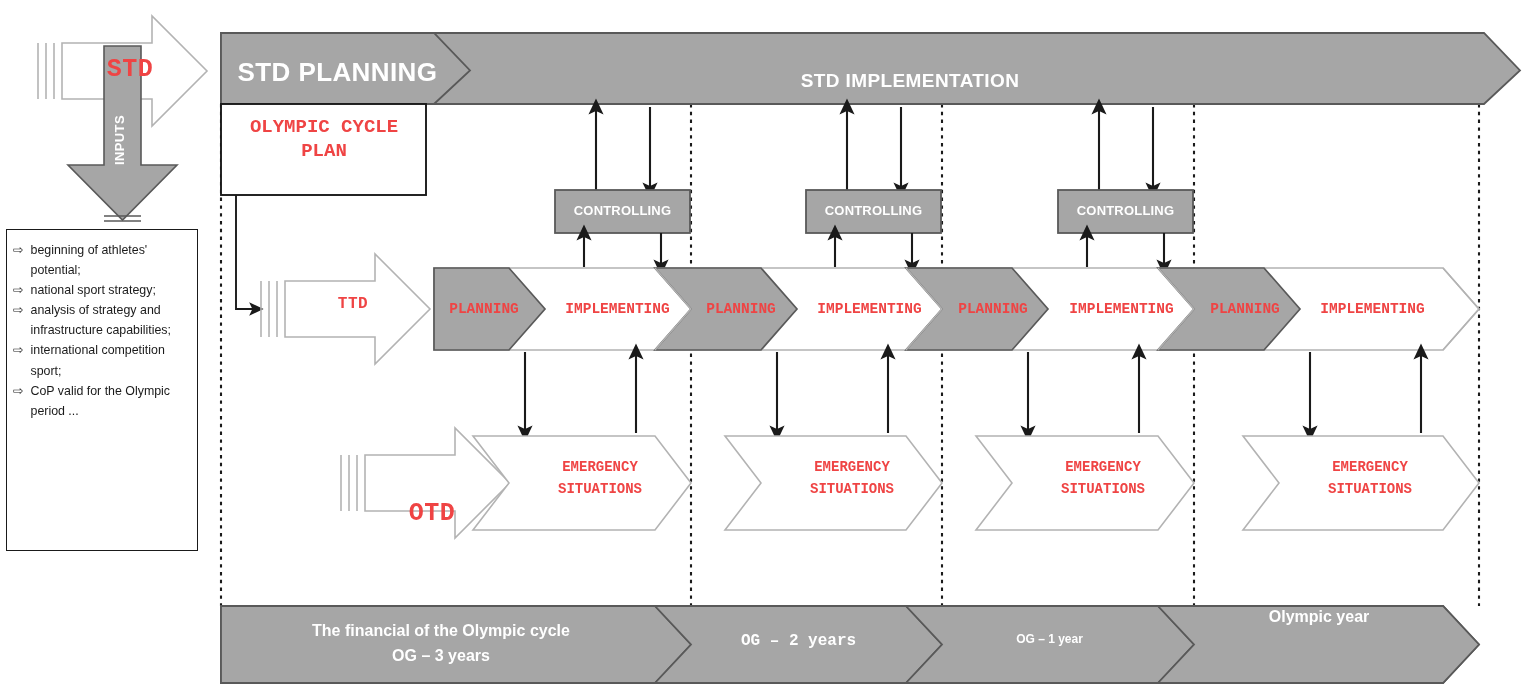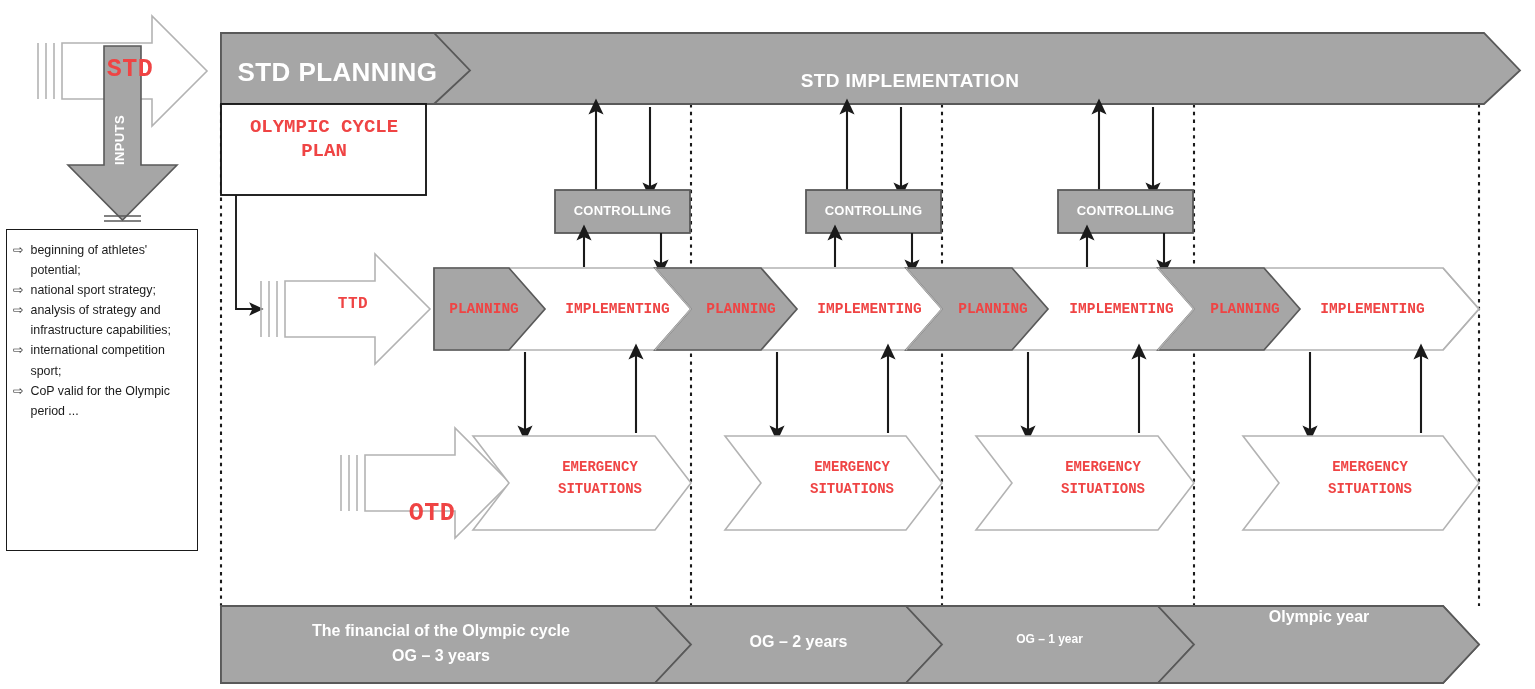--- a/index.html
+++ b/index.html
@@ -218,21 +218,21 @@
   </div>
   <div class="lbl b-bold" style="left:1279px;top:456px;width:182px;font-size:14px;line-height:1.6;">
     <div>EMERGENCY</div>
     <div>SITUATIONS</div>
   </div>
 
   <div class="lbl w-bold" style="left:226px;top:619px;width:430px;font-size:16px;line-height:1.55;">
     <div>The financial of the Olympic cycle</div>
     <div>OG – 3 years</div>
   </div>
-  <div class="lbl w-bold" style="left:691px;top:633px;width:215px;font-size:16px;">
+  <div class="lbl w-bold" style="left:691px;top:633px;width:215px;font-size:16px;font-family:Liberation Mono, monospace;">
     <div>OG – 2 years</div>
   </div>
   <div class="lbl w-bold" style="left:942px;top:633px;width:215px;font-size:12px;">
     <div>OG – 1 year</div>
   </div>
   <div class="lbl w-bold" style="left:1194px;top:608px;width:250px;font-size:16px;">
     <div>Olympic year</div>
   </div>
 
 </div>

